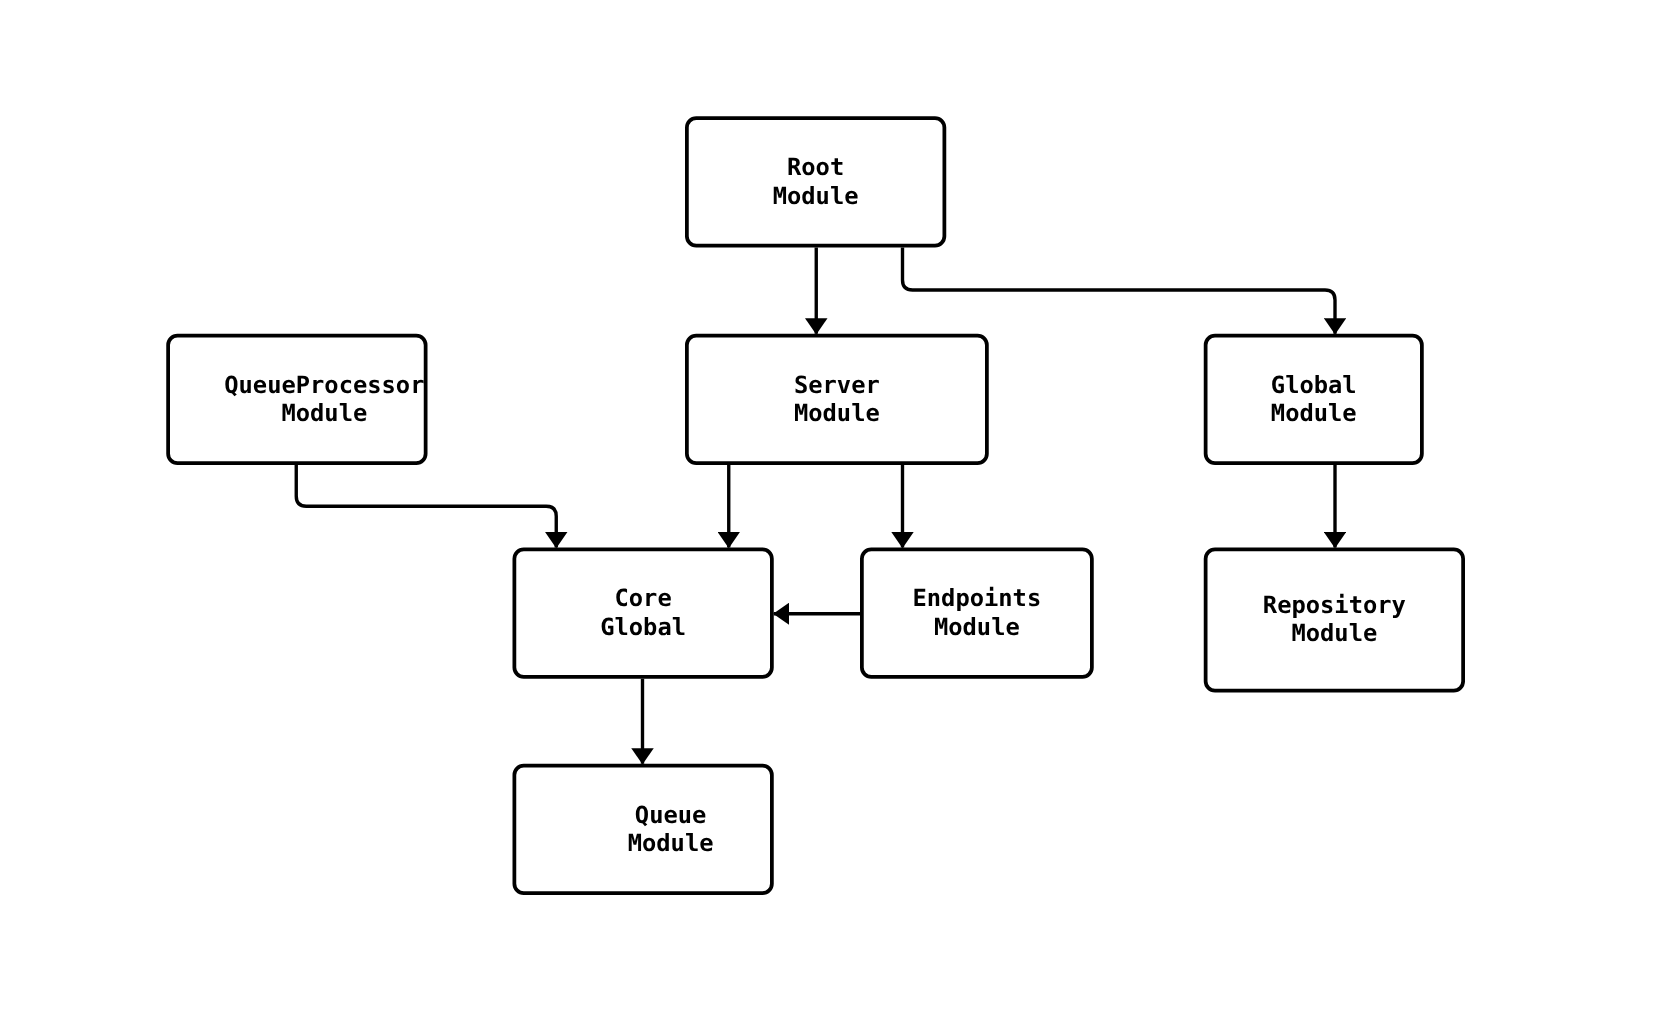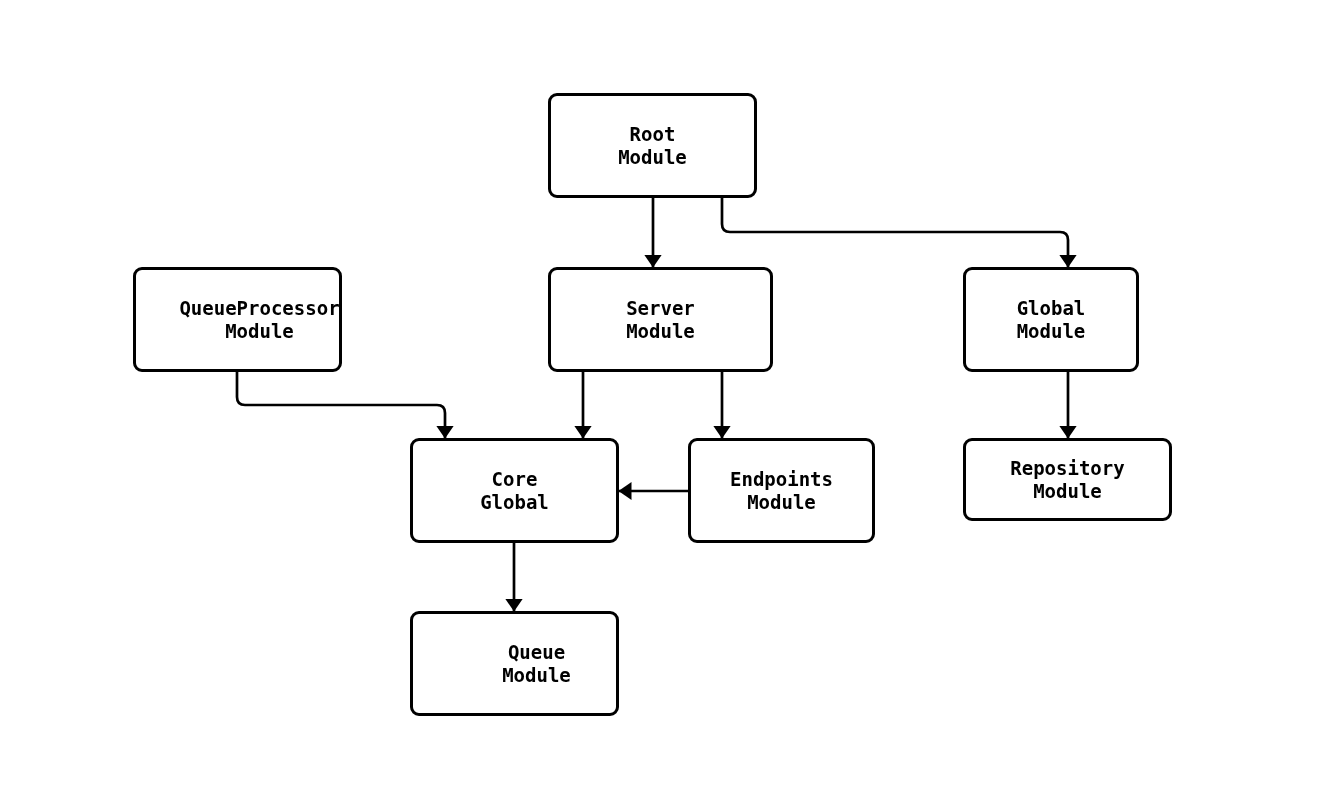--- a/index.html
+++ b/index.html
@@ -72,37 +72,37 @@
     </svg>
   <div class="nodes-layer" id="nodes-layer">
       <div class="node" style="left: 548px; top: 93px; width: 209px; height: 105px; border-color: rgb(0, 0, 0); background: rgb(255, 255, 255);">
         <span class="node-label" style="color: rgb(0, 0, 0);">Root
 Module</span>
       </div>
       <div class="node" style="left: 133px; top: 267px; width: 209px; height: 105px; border-color: rgb(0, 0, 0); background: rgb(255, 255, 255); padding-left: 44px;">
         <span class="node-label" style="color: rgb(0, 0, 0);">QueueProcessor
 Module</span>
       </div>
-      <div class="node" style="left: 548px; top: 267px; width: 225px; height: 105px; border-color: rgb(0, 0, 0); background: rgb(255, 255, 255);">
+      <div class="node" style="left: 548px; top: 267px; width: 243px; height: 105px; border-color: rgb(0, 0, 0); background: rgb(255, 255, 255);">
         <span class="node-label" style="color: rgb(0, 0, 0);">Server
 Module</span>
       </div>
       <div class="node" style="left: 963px; top: 267px; width: 176px; height: 105px; border-color: rgb(0, 0, 0); background: rgb(255, 255, 255);">
         <span class="node-label" style="color: rgb(0, 0, 0);">Global
 Module</span>
       </div>
       <div class="node" style="left: 410px; top: 438px; width: 209px; height: 105px; border-color: rgb(0, 0, 0); background: rgb(255, 255, 255);">
         <span class="node-label" style="color: rgb(0, 0, 0);">Core
 Global</span>
       </div>
       <div class="node" style="left: 688px; top: 438px; width: 187px; height: 105px; border-color: rgb(0, 0, 0); background: rgb(255, 255, 255);">
         <span class="node-label" style="color: rgb(0, 0, 0);">Endpoints
 Module</span>
       </div>
-      <div class="node" style="left: 963px; top: 438px; width: 209px; height: 83px; border-color: rgb(0, 0, 0); background: rgb(255, 255, 255);">
+      <div class="node" style="left: 963px; top: 438px; width: 209px; height: 116px; border-color: rgb(0, 0, 0); background: rgb(255, 255, 255);">
         <span class="node-label" style="color: rgb(0, 0, 0);">Repository
 Module</span>
       </div>
       <div class="node" style="left: 410px; top: 611px; width: 209px; height: 105px; border-color: rgb(0, 0, 0); background: rgb(255, 255, 255); padding-left: 44px;">
         <span class="node-label" style="color: rgb(0, 0, 0);">Queue
 Module</span>
       </div>
     </div>
 </div>
 

